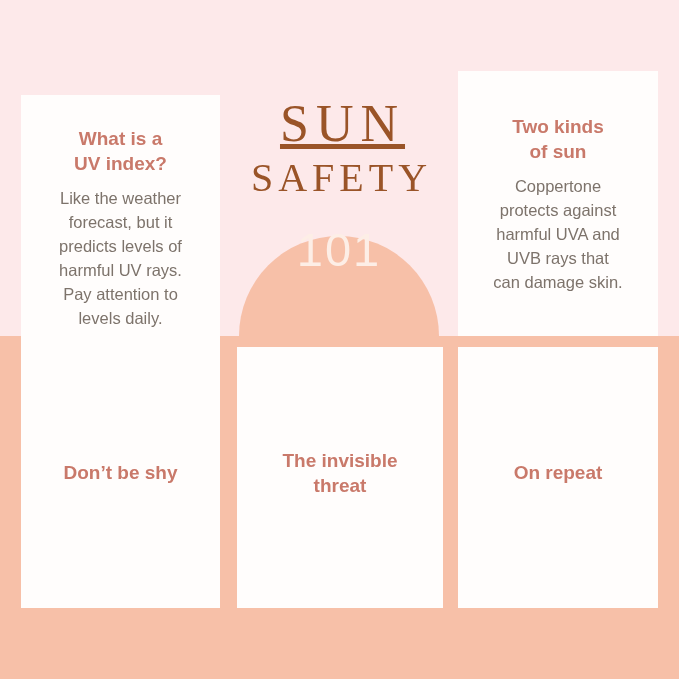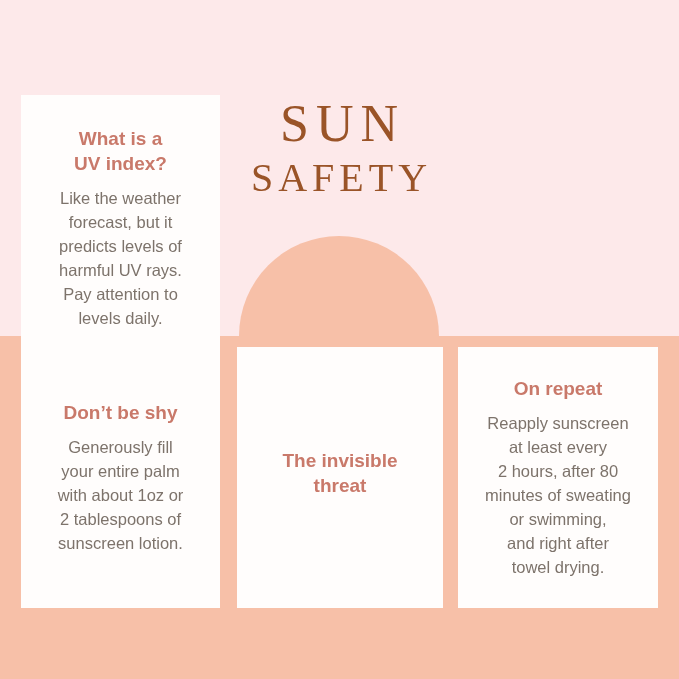--- a/index.html
+++ b/index.html
@@ -49,20 +49,21 @@
   }
   .title-sun {
     display: block;
     font-family: "Liberation Serif", serif;
     font-size: 52px;
     line-height: 56px;
     letter-spacing: 7px;
     color: #9a5428;
     font-weight: 400;
     text-indent: 7px;
+    text-decoration: underline;
   }
   .title-safety {
     display: block;
     font-family: Liberation Serif, serif;
     font-size: 40px;
     line-height: 48px;
     letter-spacing: 5px;
     color: #9a5428;
     font-weight: 400;
     text-indent: 5px;
@@ -119,35 +120,38 @@
 
 <div id="infographic">
 
   <div class="bg-top"></div>
   <div class="bg-bottom"></div>
   <div class="sun-arc"></div>
 
   <div class="center-title">
     <span class="title-sun">SUN</span>
     <span class="title-safety">SAFETY</span>
+    <span class="title-101">101</span>
   </div>
 
   <div class="card" id="card-uv-index">
     <h3 class="card-heading">What is a<br>UV index?</h3>
     <p class="card-body">Like the weather<br>forecast, but it<br>predicts levels of<br>harmful UV rays.<br>Pay attention to<br>levels daily.</p>
   </div>
 
+  <div class="card" id="card-two-kinds">
+    <h3 class="card-heading">Two kinds<br>of sun</h3>
+    <p class="card-body">Coppertone<br>protects against<br>harmful UVA and<br>UVB rays that<br>can damage skin.</p>
+  </div>
 
   <div class="card" id="card-dont-be-shy">
     <h3 class="card-heading">Don’t be shy</h3>
-    <p class="card-body">Generously fill<br>your entire palm<br>with about 1oz or<br>2 tablespoons of<br>sunscreen lotion.</p>
   </div>
 
   <div class="card" id="card-invisible">
     <h3 class="card-heading">The invisible<br>threat</h3>
   </div>
 
   <div class="card" id="card-on-repeat">
     <h3 class="card-heading">On repeat</h3>
-    <p class="card-body">Reapply sunscreen<br>at least every<br>2 hours, after 80<br>minutes of sweating<br>or swimming,<br>and right after<br>towel drying.</p>
   </div>
 
 </div>
 
 </body></html>

